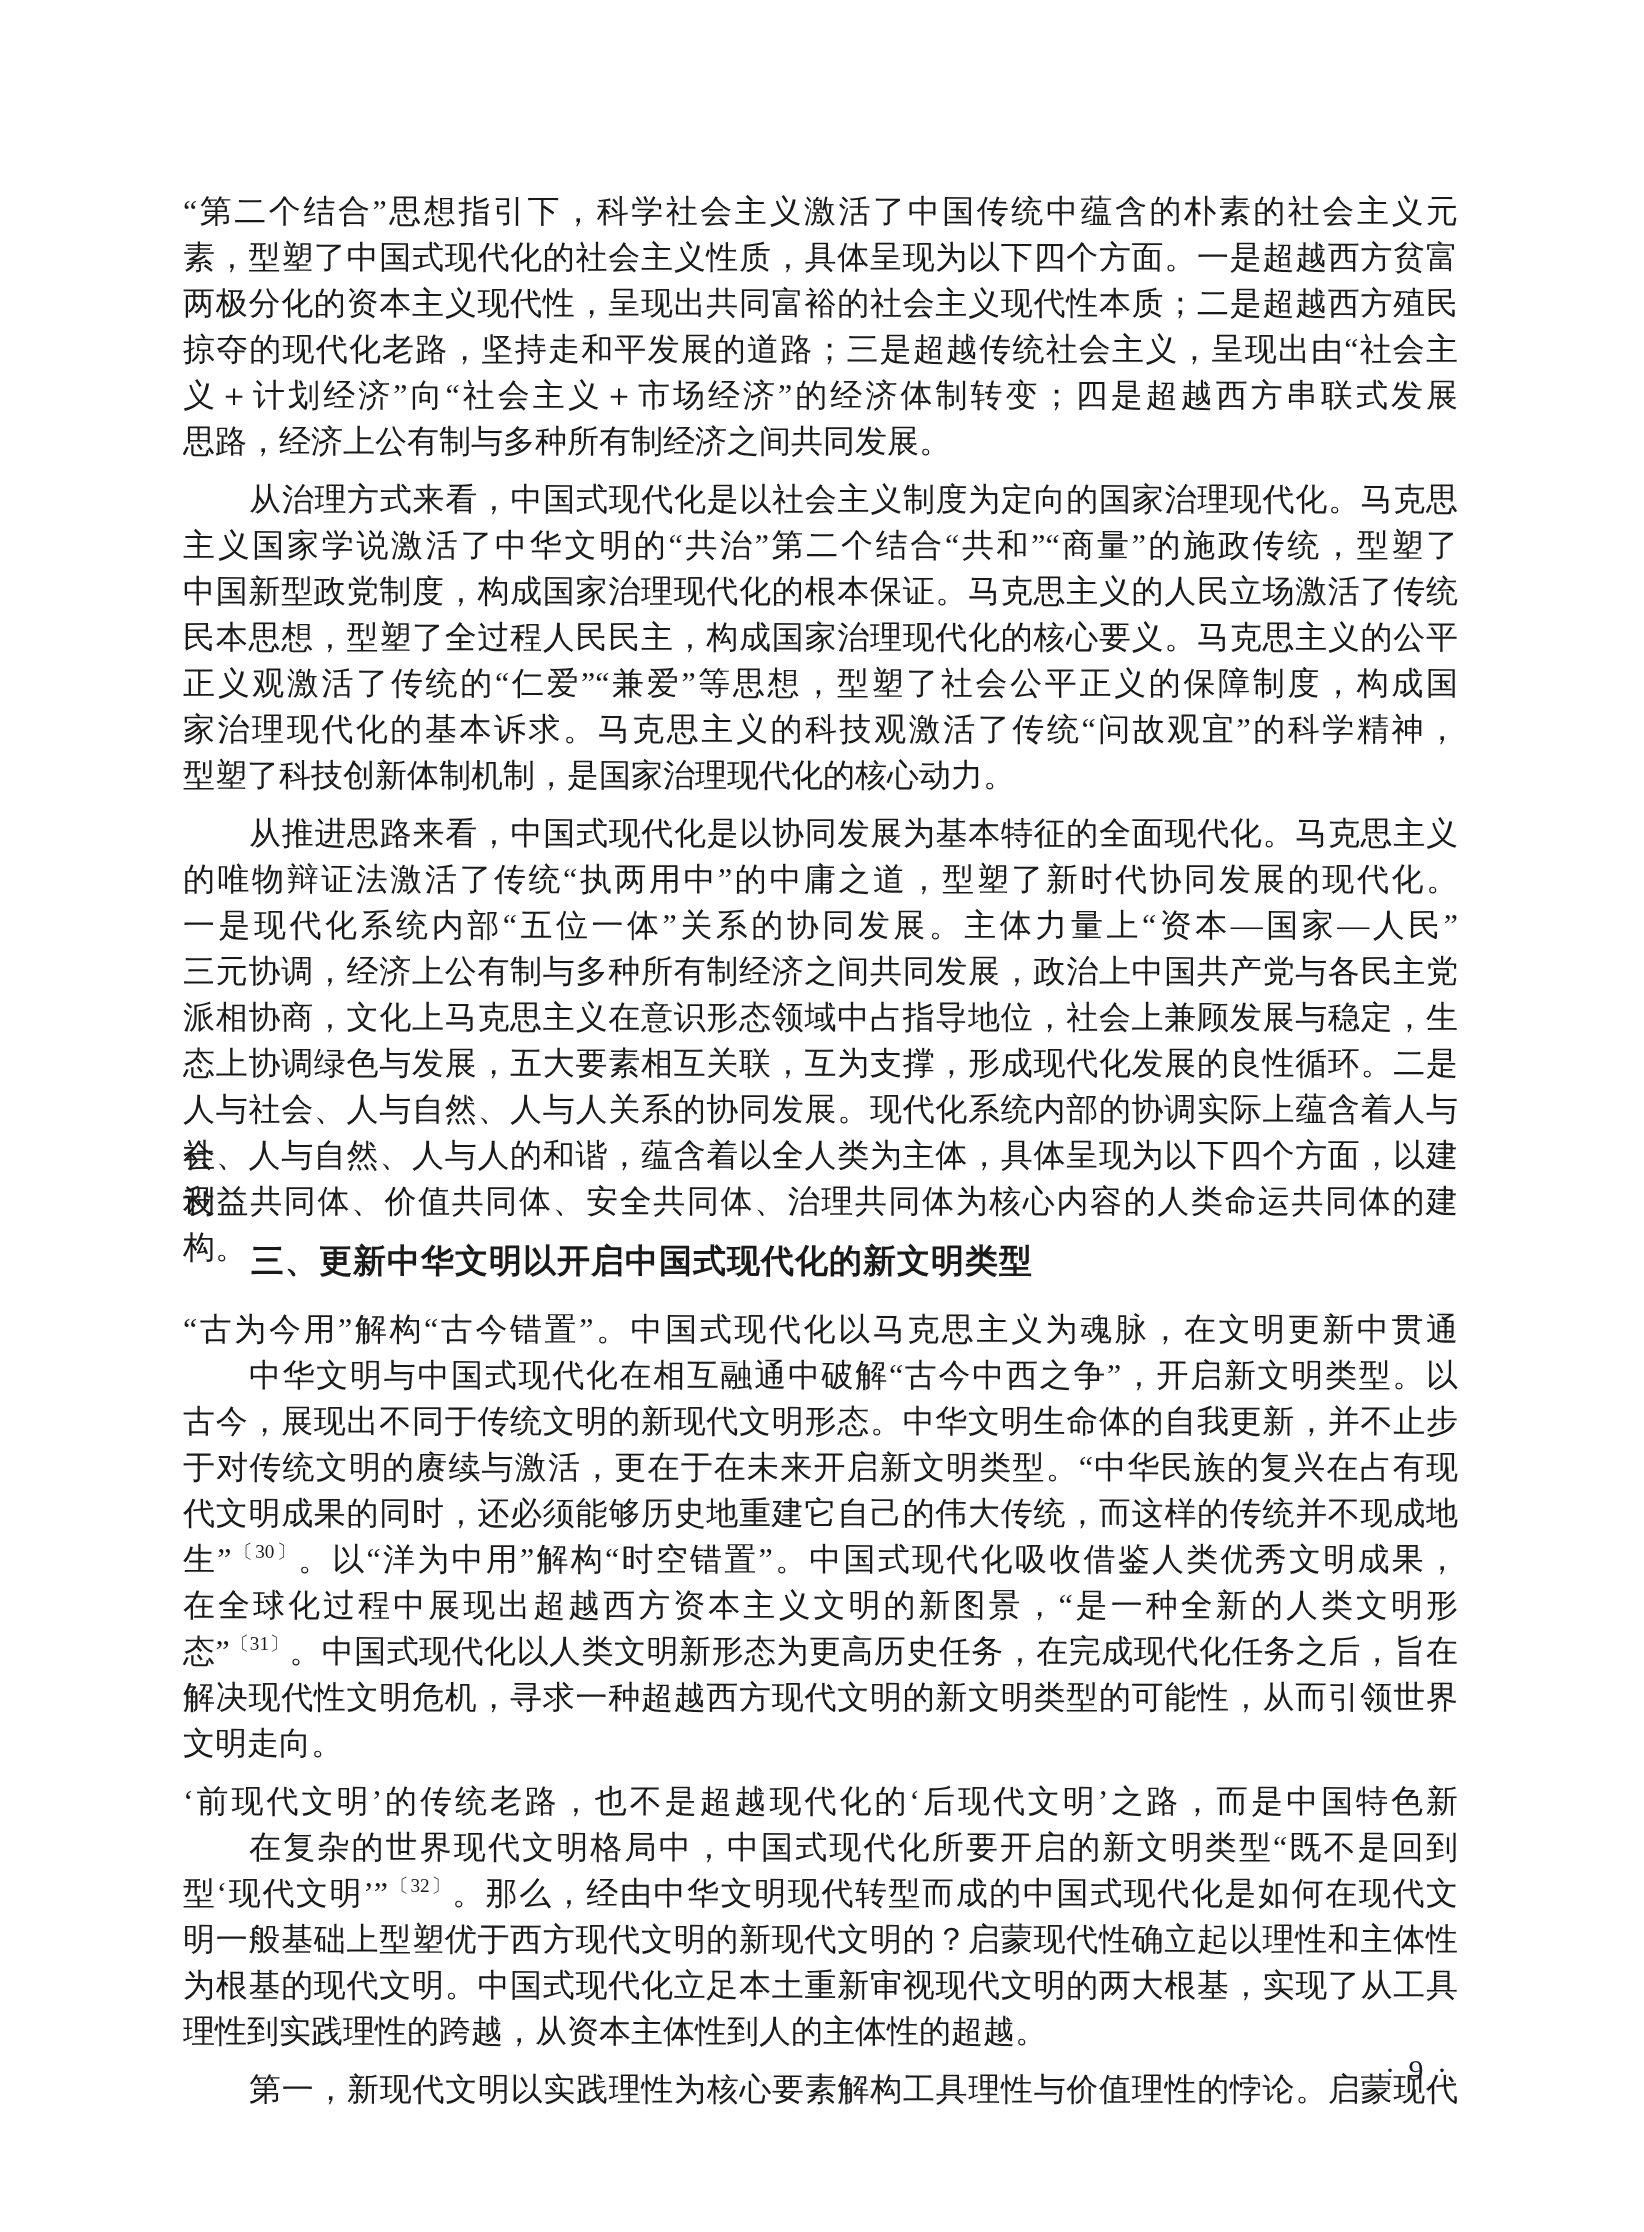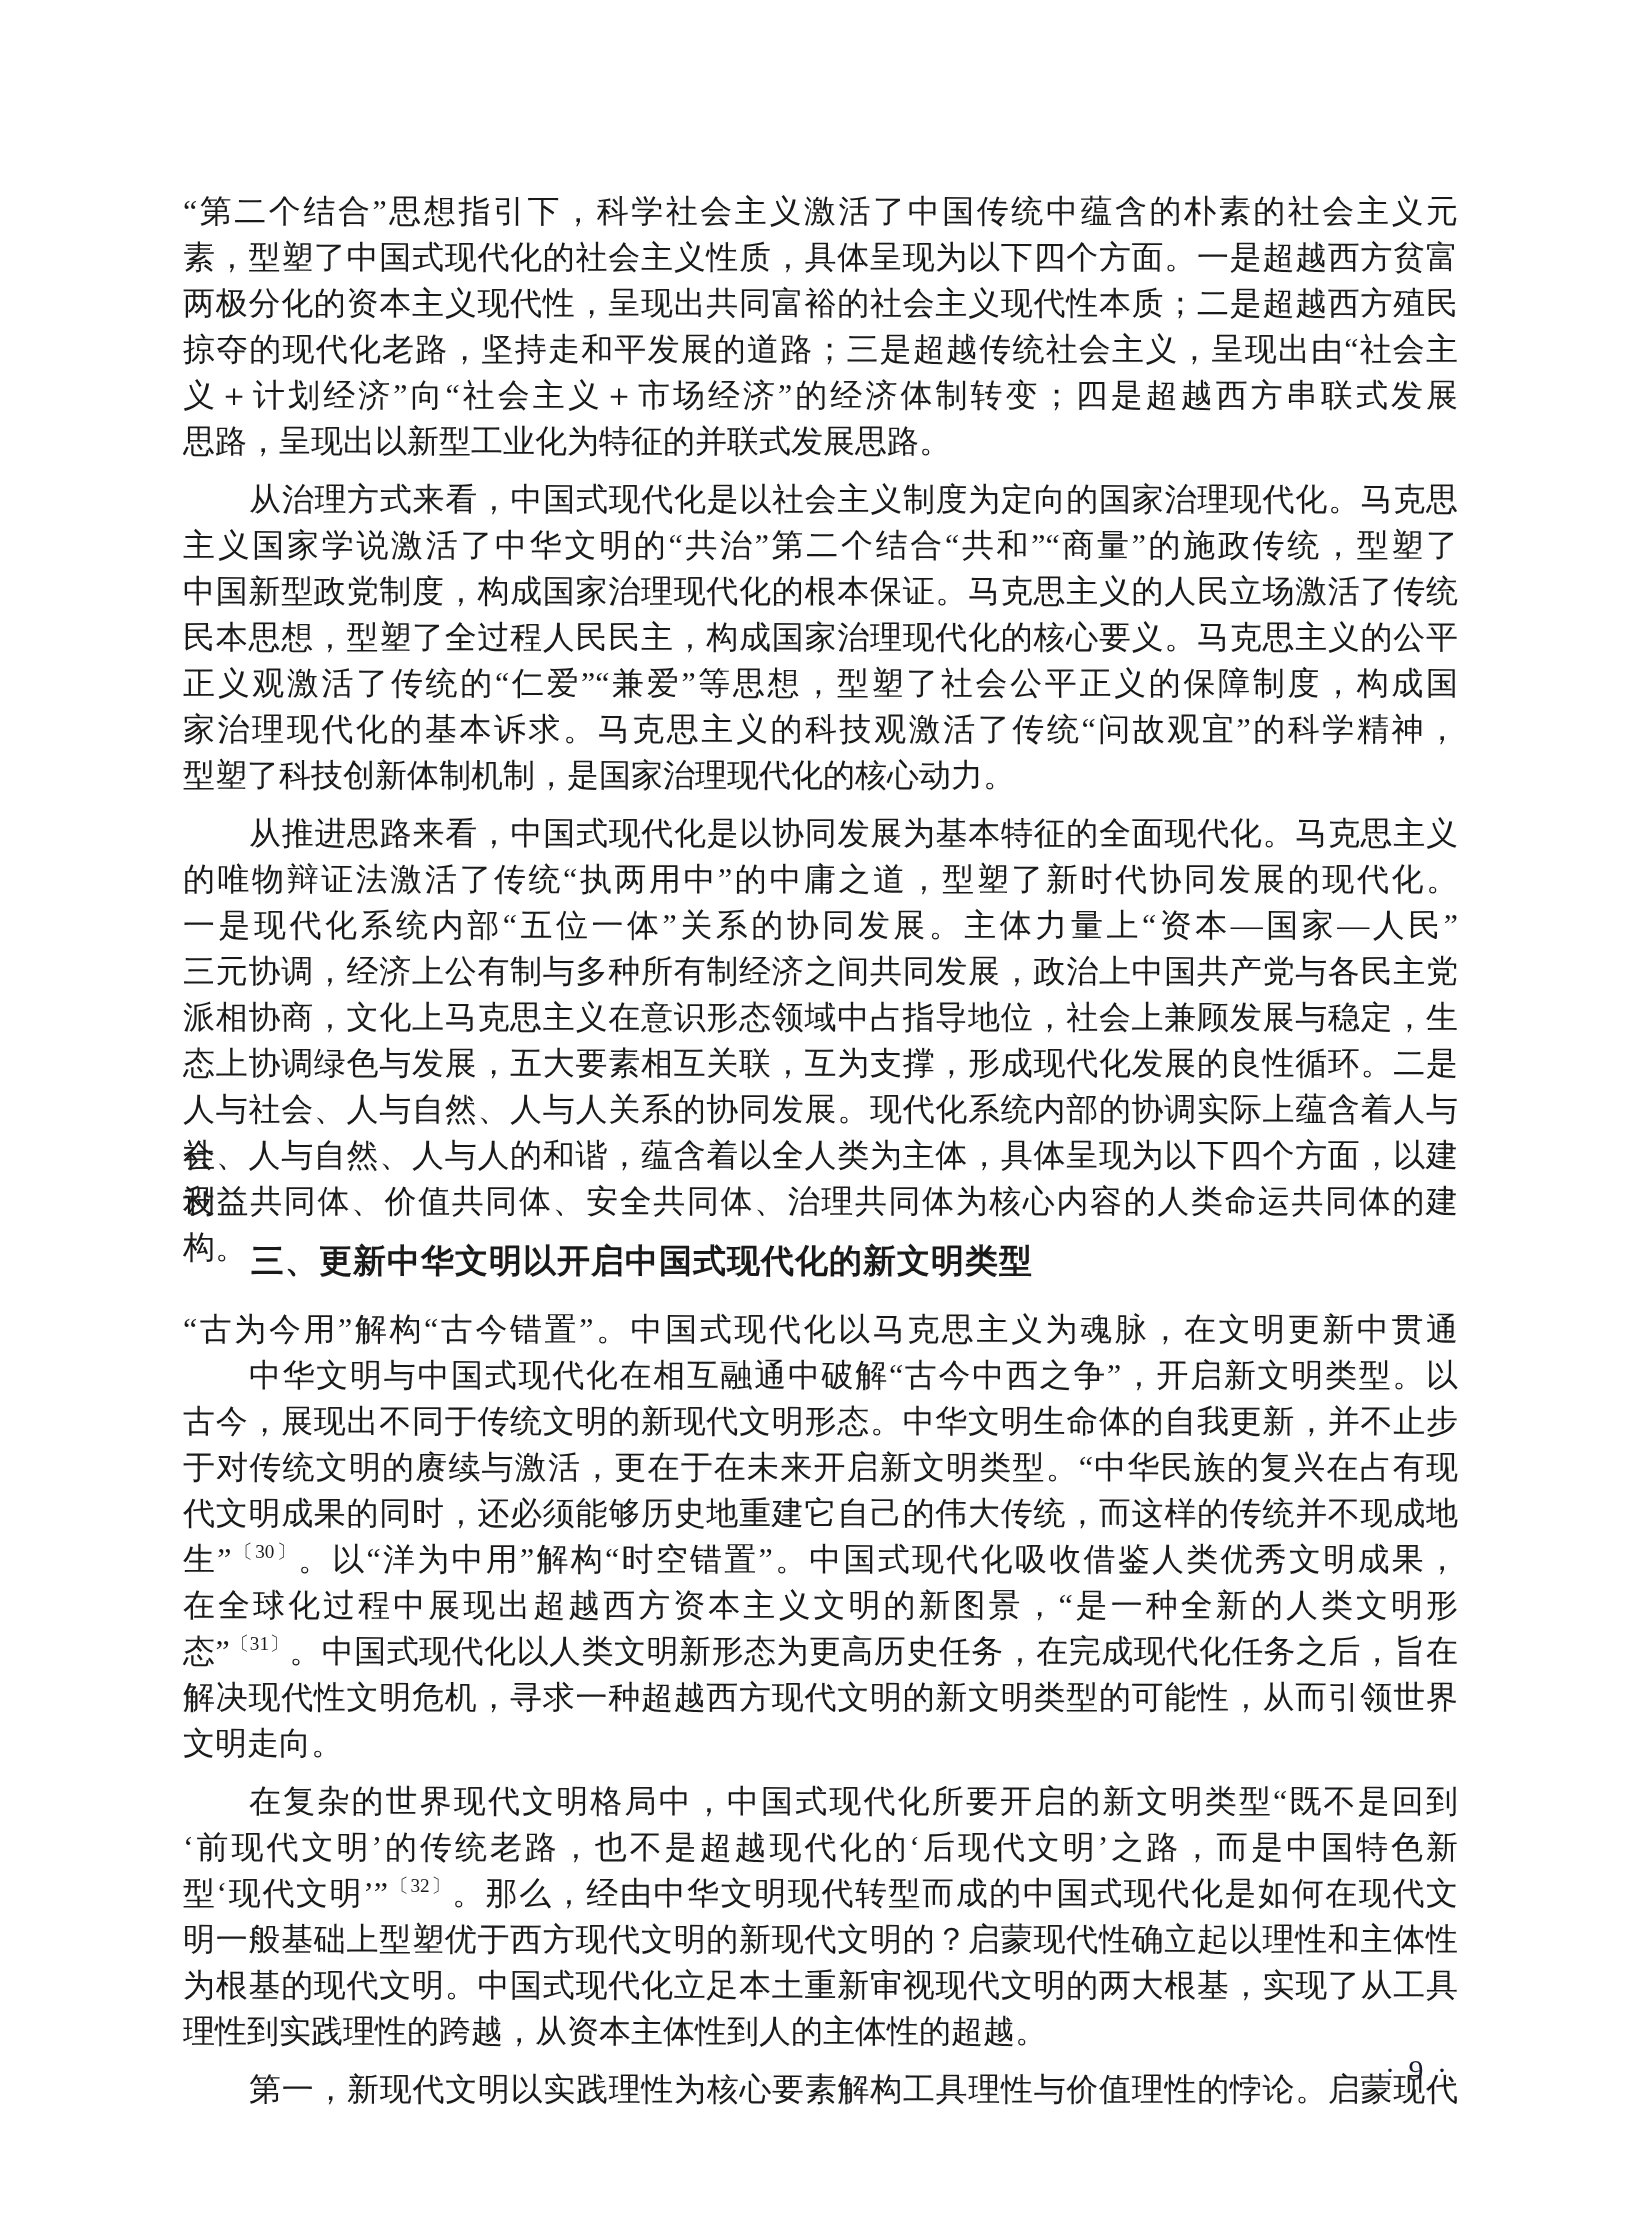--- a/index.html
+++ b/index.html
@@ -67,21 +67,21 @@
 <body>
 
 <div class="page">
   <div class="text-column">
       <div class="para body">
         <div class="line"><span>“第二个结合”思想指引下，科学社会主义激活了中国传统中蕴含的朴素的社会主义元</span></div>
         <div class="line"><span>素，型塑了中国式现代化的社会主义性质，具体呈现为以下四个方面。一是超越西方贫富</span></div>
         <div class="line"><span>两极分化的资本主义现代性，呈现出共同富裕的社会主义现代性本质；二是超越西方殖民</span></div>
         <div class="line"><span>掠夺的现代化老路，坚持走和平发展的道路；三是超越传统社会主义，呈现出由“社会主</span></div>
         <div class="line"><span>义＋计划经济”向“社会主义＋市场经济”的经济体制转变；四是超越西方串联式发展</span></div>
-        <div class="line end"><span>思路，呈现出以新型工业化为特征的并联式发展思路。</span></div>
+        <div class="line end"><span>思路，经济上公有制与多种所有制经济之间共同发展。</span></div>
       </div>
       <div class="para body">
         <div class="line indented"><span>从治理方式来看，中国式现代化是以社会主义制度为定向的国家治理现代化。马克思</span></div>
         <div class="line"><span>主义国家学说激活了中华文明的“共治”第二个结合“共和”“商量”的施政传统，型塑了</span></div>
         <div class="line"><span>中国新型政党制度，构成国家治理现代化的根本保证。马克思主义的人民立场激活了传统</span></div>
         <div class="line"><span>民本思想，型塑了全过程人民民主，构成国家治理现代化的核心要义。马克思主义的公平</span></div>
         <div class="line"><span>正义观激活了传统的“仁爱”“兼爱”等思想，型塑了社会公平正义的保障制度，构成国</span></div>
         <div class="line"><span>家治理现代化的基本诉求。马克思主义的科技观激活了传统“问故观宜”的科学精神，</span></div>
         <div class="line end"><span>型塑了科技创新体制机制，是国家治理现代化的核心动力。</span></div>
       </div>
@@ -105,22 +105,22 @@
         <div class="line"><span>古今，展现出不同于传统文明的新现代文明形态。中华文明生命体的自我更新，并不止步</span></div>
         <div class="line"><span>于对传统文明的赓续与激活，更在于在未来开启新文明类型。“中华民族的复兴在占有现</span></div>
         <div class="line"><span>代文明成果的同时，还必须能够历史地重建它自己的伟大传统，而这样的传统并不现成地</span></div>
         <div class="line"><span>生”</span><span class="sup">〔30〕</span><span>。以“洋为中用”解构“时空错置”。中国式现代化吸收借鉴人类优秀文明成果，</span></div>
         <div class="line"><span>在全球化过程中展现出超越西方资本主义文明的新图景，“是一种全新的人类文明形</span></div>
         <div class="line"><span>态”</span><span class="sup">〔31〕</span><span>。中国式现代化以人类文明新形态为更高历史任务，在完成现代化任务之后，旨在</span></div>
         <div class="line"><span>解决现代性文明危机，寻求一种超越西方现代文明的新文明类型的可能性，从而引领世界</span></div>
         <div class="line end"><span>文明走向。</span></div>
       </div>
       <div class="para body">
+        <div class="line"><span>‘前现代文明’的传统老路，也不是超越现代化的‘后现代文明’之路，而是中国特色新</span></div>
         <div class="line indented"><span>在复杂的世界现代文明格局中，中国式现代化所要开启的新文明类型“既不是回到</span></div>
-        <div class="line"><span>‘前现代文明’的传统老路，也不是超越现代化的‘后现代文明’之路，而是中国特色新</span></div>
         <div class="line"><span>型‘现代文明’”</span><span class="sup">〔32〕</span><span>。那么，经由中华文明现代转型而成的中国式现代化是如何在现代文</span></div>
         <div class="line"><span>明一般基础上型塑优于西方现代文明的新现代文明的？启蒙现代性确立起以理性和主体性</span></div>
         <div class="line"><span>为根基的现代文明。中国式现代化立足本土重新审视现代文明的两大根基，实现了从工具</span></div>
         <div class="line end"><span>理性到实践理性的跨越，从资本主体性到人的主体性的超越。</span></div>
       </div>
       <div class="para body">
         <div class="line indented"><span>第一，新现代文明以实践理性为核心要素解构工具理性与价值理性的悖论。启蒙现代</span></div>
       </div>
     </div>
   <div class="page-number">· 9 ·</div>

